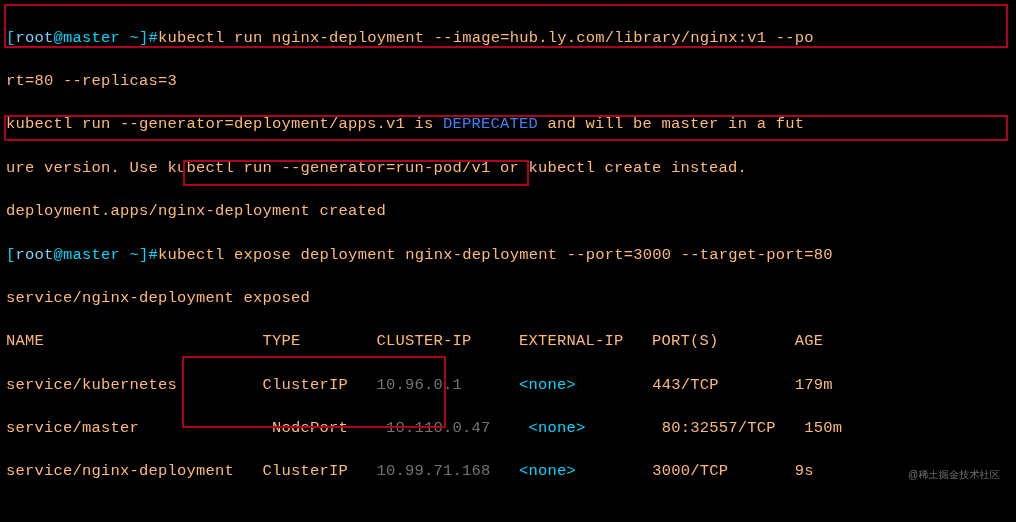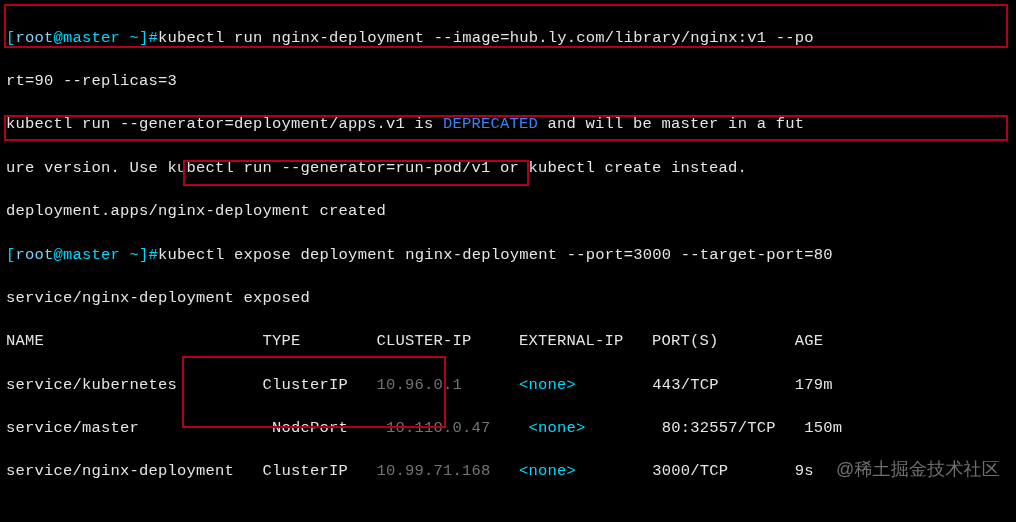--- a/index.html
+++ b/index.html
@@ -14,45 +14,45 @@
     height: 522px;
     overflow: hidden;
     position: relative;
     letter-spacing: 0.2px;
   }
   .term { white-space: pre; }
   .cyan { color: #00d7ff; }
   .red { color: #7dd3fc; }
   .yellow { color: #3b82f6; }
   .magenta { color: #737373; }
-  .white { color: #e5e5e5; }
+  .white { color: #fdba74; }
   .box {
     border: 2px solid #b00020;
     position: absolute;
     pointer-events: none;
   }
   #box1 { top: 4px; left: 4px; width: 1004px; height: 44px; }
   #box2 { top: 115px; left: 4px; width: 1004px; height: 26px; }
   #box3 { top: 160px; left: 183px; width: 346px; height: 26px; }
   #box4 { top: 356px; left: 182px; width: 264px; height: 72px; }
   .watermark {
     position: absolute;
     right: 16px;
     bottom: 40px;
     color: rgba(200,200,200,0.55);
     font-family: sans-serif;
-    font-size: 18px;
+    font-size: 10px;
   }
 </style>
 </head>
 <body>
 
 <div class="term">
 <div><span class="cyan">[</span><span class="red">root</span><span class="cyan">@</span><span class="cyan">master</span><span class="cyan"> ~</span><span class="cyan">]#</span><span class="white">kubectl run nginx-deployment --image=hub.ly.com/library/nginx:v1 --po</span></div>
-<div><span class="white">rt=90 --replicas=3</span></div>
+<div><span class="white">rt=80 --replicas=3</span></div>
 <div><span class="white">kubectl run --generator=deployment/apps.v1 is </span><span class="yellow">DEPRECATED</span><span class="white"> and will be master in a fut</span></div>
 <div class="white">ure version. Use kubectl run --generator=run-pod/v1 or kubectl create instead.</div>
 <div class="white">deployment.apps/nginx-deployment created</div>
 <div><span class="cyan">[</span><span class="red">root</span><span class="cyan">@</span><span class="cyan">master</span><span class="cyan"> ~</span><span class="cyan">]#</span><span class="white">kubectl expose deployment nginx-deployment --port=3000 --target-port=80</span></div>
 <div class="white">service/nginx-deployment exposed</div>
 <div class="white">NAME                       TYPE        CLUSTER-IP     EXTERNAL-IP   PORT(S)        AGE</div>
 <div><span class="white">service/kubernetes         </span><span class="white">ClusterIP   </span><span class="magenta">10.96.0.1      </span><span class="cyan">&lt;none&gt;</span><span class="white">        443/TCP        </span><span class="white">179m</span></div>
 <div><span class="white">service/master              </span><span class="white">NodePort    </span><span class="magenta">10.110.0.47    </span><span class="cyan">&lt;none&gt;</span><span class="white">        80:32557/TCP   </span><span class="white">150m</span></div>
 <div><span class="white">service/nginx-deployment   </span><span class="white">ClusterIP   </span><span class="magenta">10.99.71.168   </span><span class="cyan">&lt;none&gt;</span><span class="white">        3000/TCP       </span><span class="white">9s</span></div>
 

